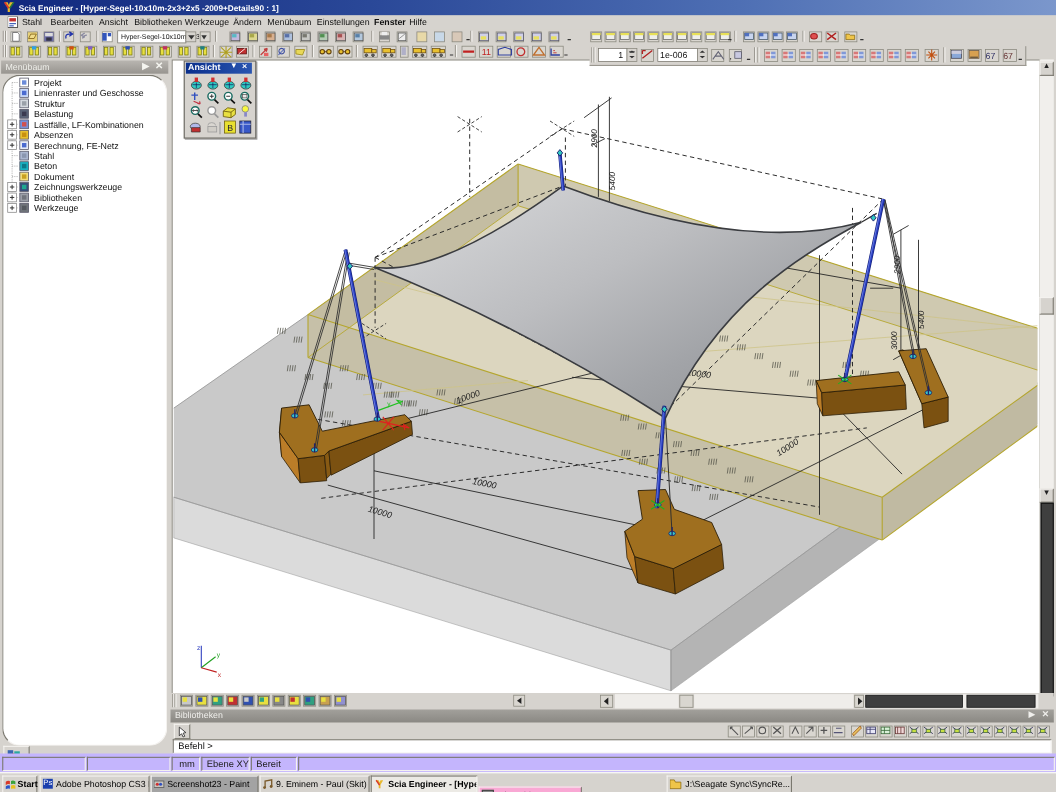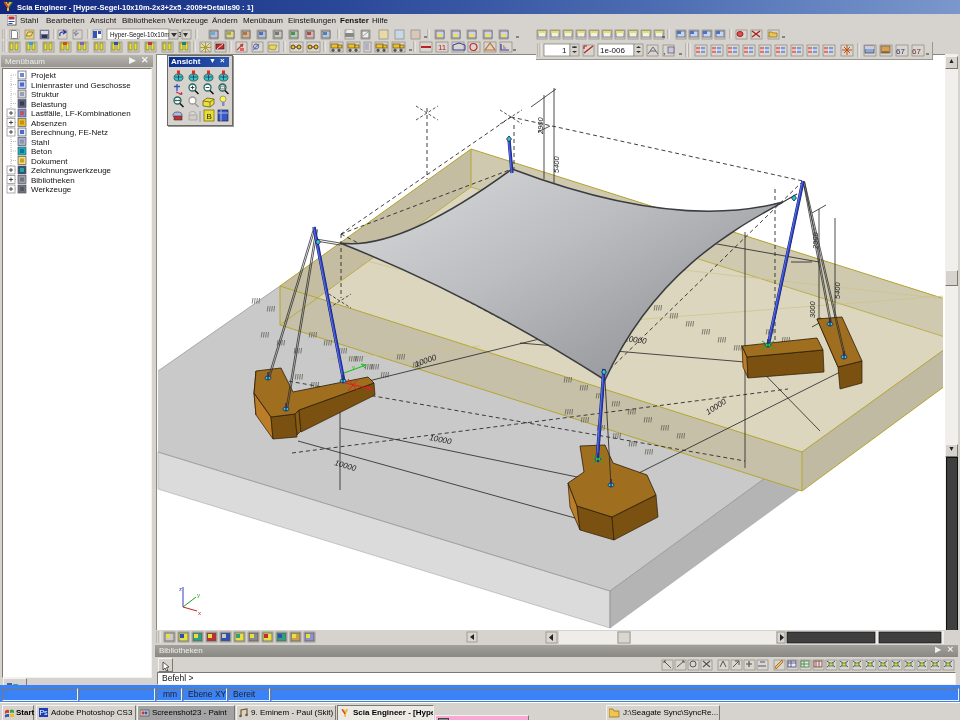--- a/index.html
+++ b/index.html
@@ -366,21 +366,21 @@
 </div>
 
 <div class="abs" style="left:0;top:54px;width:155px;height:647px;background:#d6d3ce;">
 
   <div class="abs" style="left:1px;top:1px;width:152px;height:12px;
      background:linear-gradient(to bottom,#b8b5b0,#989590);">
     <span class="abs" style="left:4px;top:1.5px;font-size:8px;color:#efefea;">Menübaum</span>
     <span class="abs" style="left:128px;top:0px;font-size:9px;color:#f5f5f0;">▶</span>
     <span class="abs" style="left:140px;top:0px;font-size:9px;color:#f5f5f0;font-weight:bold;">✕</span>
   </div>
-  <div class="abs sunk" style="left:2px;top:14px;width:148px;height:608px;background:#fff;">
+  <div class="abs sunk" style="left:2px;top:14px;width:148px;height:608px;background:#fff;border-radius:16px;">
     <svg width="148" height="608" id="tree">
         <path d="M8 6 L8 120" stroke="#aaa" stroke-width="0.8" fill="none" stroke-dasharray="1,1"></path>
         <path d="M8 6 L13 6" stroke="#aaa" stroke-width="0.8" fill="none" stroke-dasharray="1,1"></path>
         <rect x="15" y="2" width="8" height="8" fill="#ffffff" stroke="#556" stroke-width="0.7"></rect>
         <rect x="17" y="4" width="4" height="4" fill="#6a8ad8"></rect>
         <text x="28" y="9" font-size="8" fill="#111" font-family="&quot;Liberation Sans&quot;,sans-serif">Projekt</text>
         <path d="M8 15.5 L13 15.5" stroke="#aaa" stroke-width="0.8" fill="none" stroke-dasharray="1,1"></path>
         <rect x="15" y="11.5" width="8" height="8" fill="#c8d8f8" stroke="#556" stroke-width="0.7"></rect>
         <rect x="17" y="13.5" width="4" height="4" fill="#4a6ad0"></rect>
         <text x="28" y="18.5" font-size="8" fill="#111" font-family="&quot;Liberation Sans&quot;,sans-serif">Linienraster und Geschosse</text>
@@ -1104,21 +1104,21 @@
       <path d="M291 10 l8 -6 M291 4 l8 6" stroke="#446" stroke-width="0.9" fill="none"></path>
       <rect x="293" y="6" width="4" height="3" fill="#c8e040" stroke="#464" stroke-width="0.7"></rect>
     </svg>
 </div>
 <div class="abs" style="left:155px;top:672px;width:803px;height:13px;background:#d6d3ce;">
   <div class="abs sunk" style="left:2px;top:0px;width:797px;height:11px;background:#fff;">
     <span class="abs" style="left:4px;top:0px;font-size:8.5px;color:#111;">Befehl &gt;</span>
   </div>
 </div>
 
-<div class="abs" style="left:0;top:685px;width:960px;height:17px;background:#3b82f6;font-size:8.5px;color:#222;">
+<div class="abs" style="left:0;top:685px;width:960px;height:17px;background:#c4b5fd;font-size:8.5px;color:#222;">
   <div class="abs sunk" style="left:2px;top:3px;width:74px;height:11px;"></div>
   <div class="abs sunk" style="left:79px;top:3px;width:74px;height:11px;"></div>
   <div class="abs sunk" style="left:156px;top:3px;width:24px;height:11px;">
       <span style="position:absolute;left:6px;top:0px;">mm</span>
     </div>
   <div class="abs sunk" style="left:183px;top:3px;width:42px;height:11px;">
       <span style="position:absolute;left:4px;top:0px;">Ebene XY</span>
     </div>
   <div class="abs sunk" style="left:228px;top:3px;width:40px;height:11px;">
       <span style="position:absolute;left:4px;top:0px;">Bereit</span>

